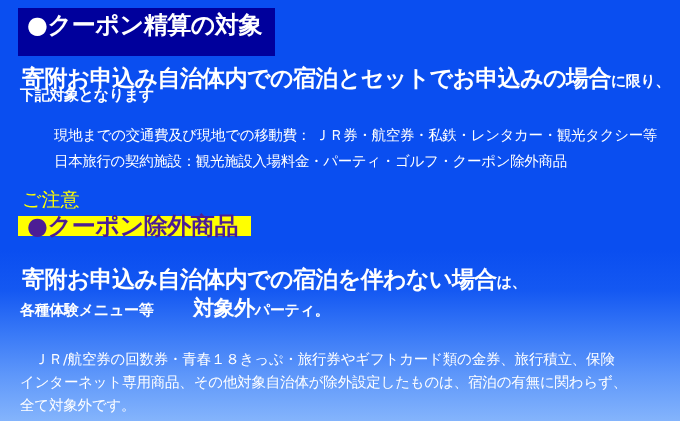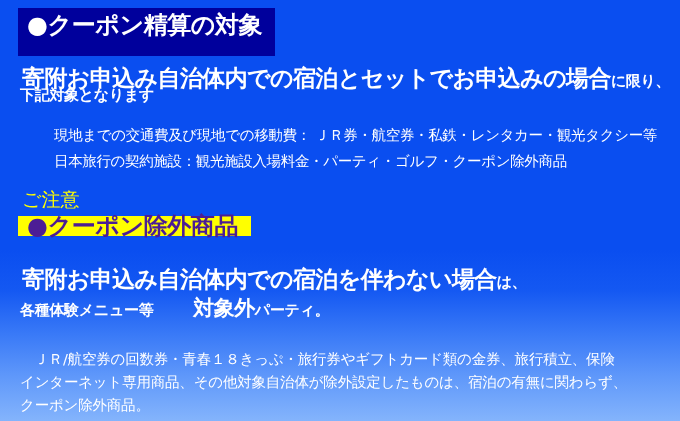--- a/index.html
+++ b/index.html
@@ -161,15 +161,15 @@
   </div>
 
   <div class="subline" style="left:20px; top:298px;">
     <span>各種体験メニュー等</span><span class="emph">対象外</span><span>パーティ。</span>
   </div>
 
   <div class="fineprint" style="left:20px; top:352px;">　ＪＲ/航空券の回数券・青春１８きっぷ・旅行券やギフトカード類の金券、旅行積立、保険</div>
 
   <div class="fineprint" style="left:20px; top:375px;">インターネット専用商品、その他対象自治体が除外設定したものは、宿泊の有無に関わらず、</div>
 
-  <div class="fineprint" style="left:20px; top:398px;">クーポン除外商品。</div>
+  <div class="fineprint" style="left:20px; top:398px;">全て対象外です。</div>
 
 </div>
 
 </body></html>

